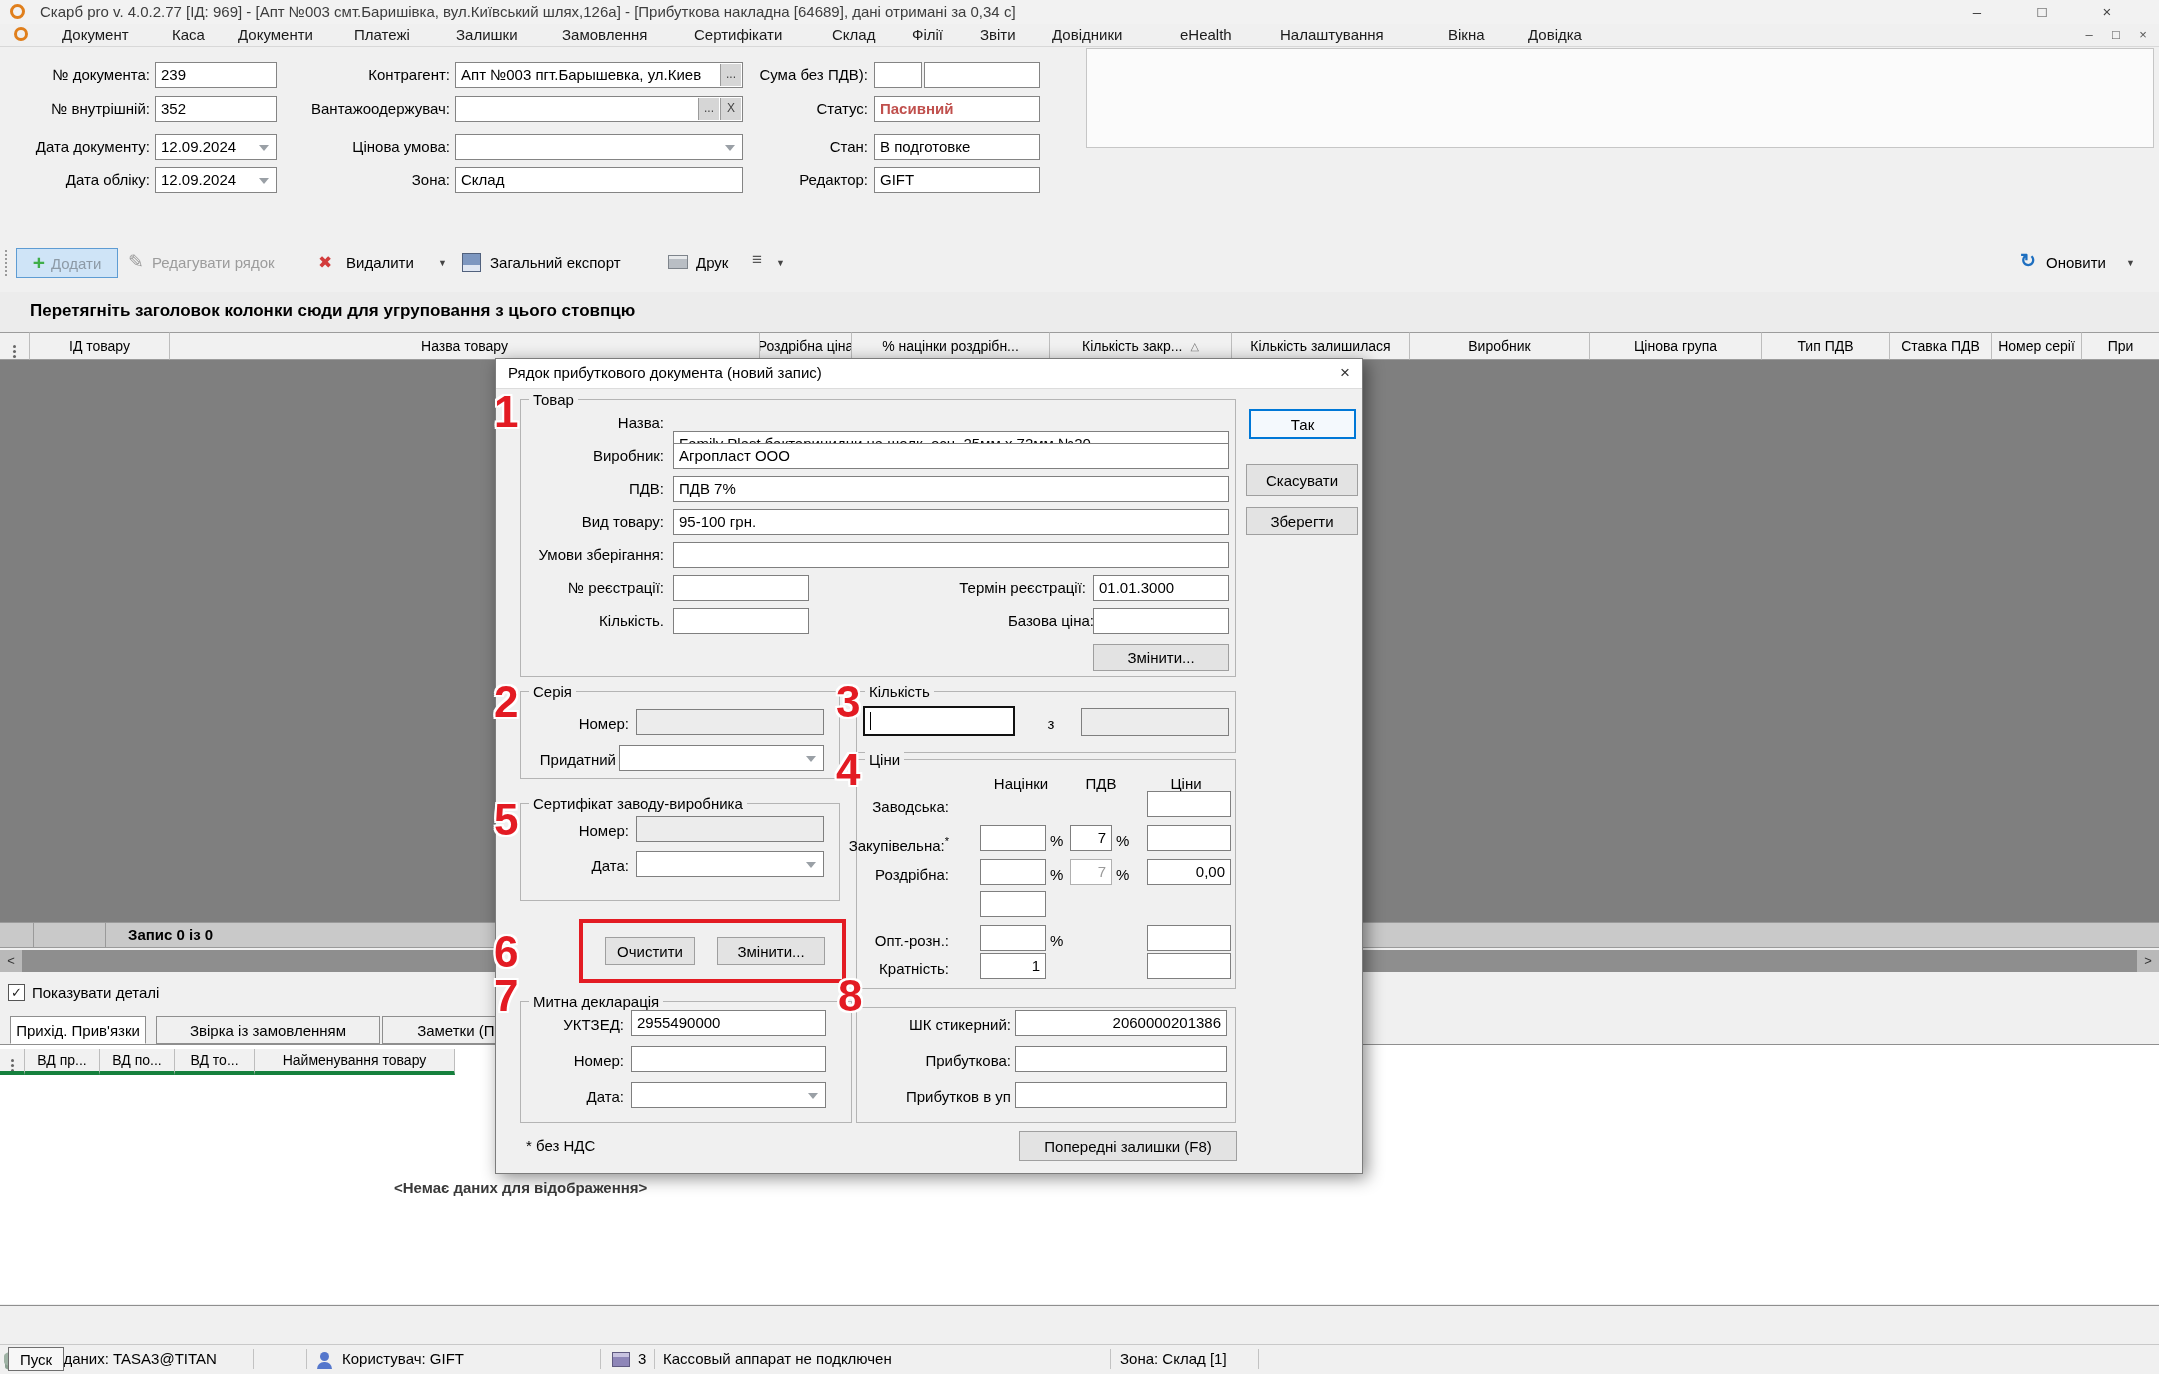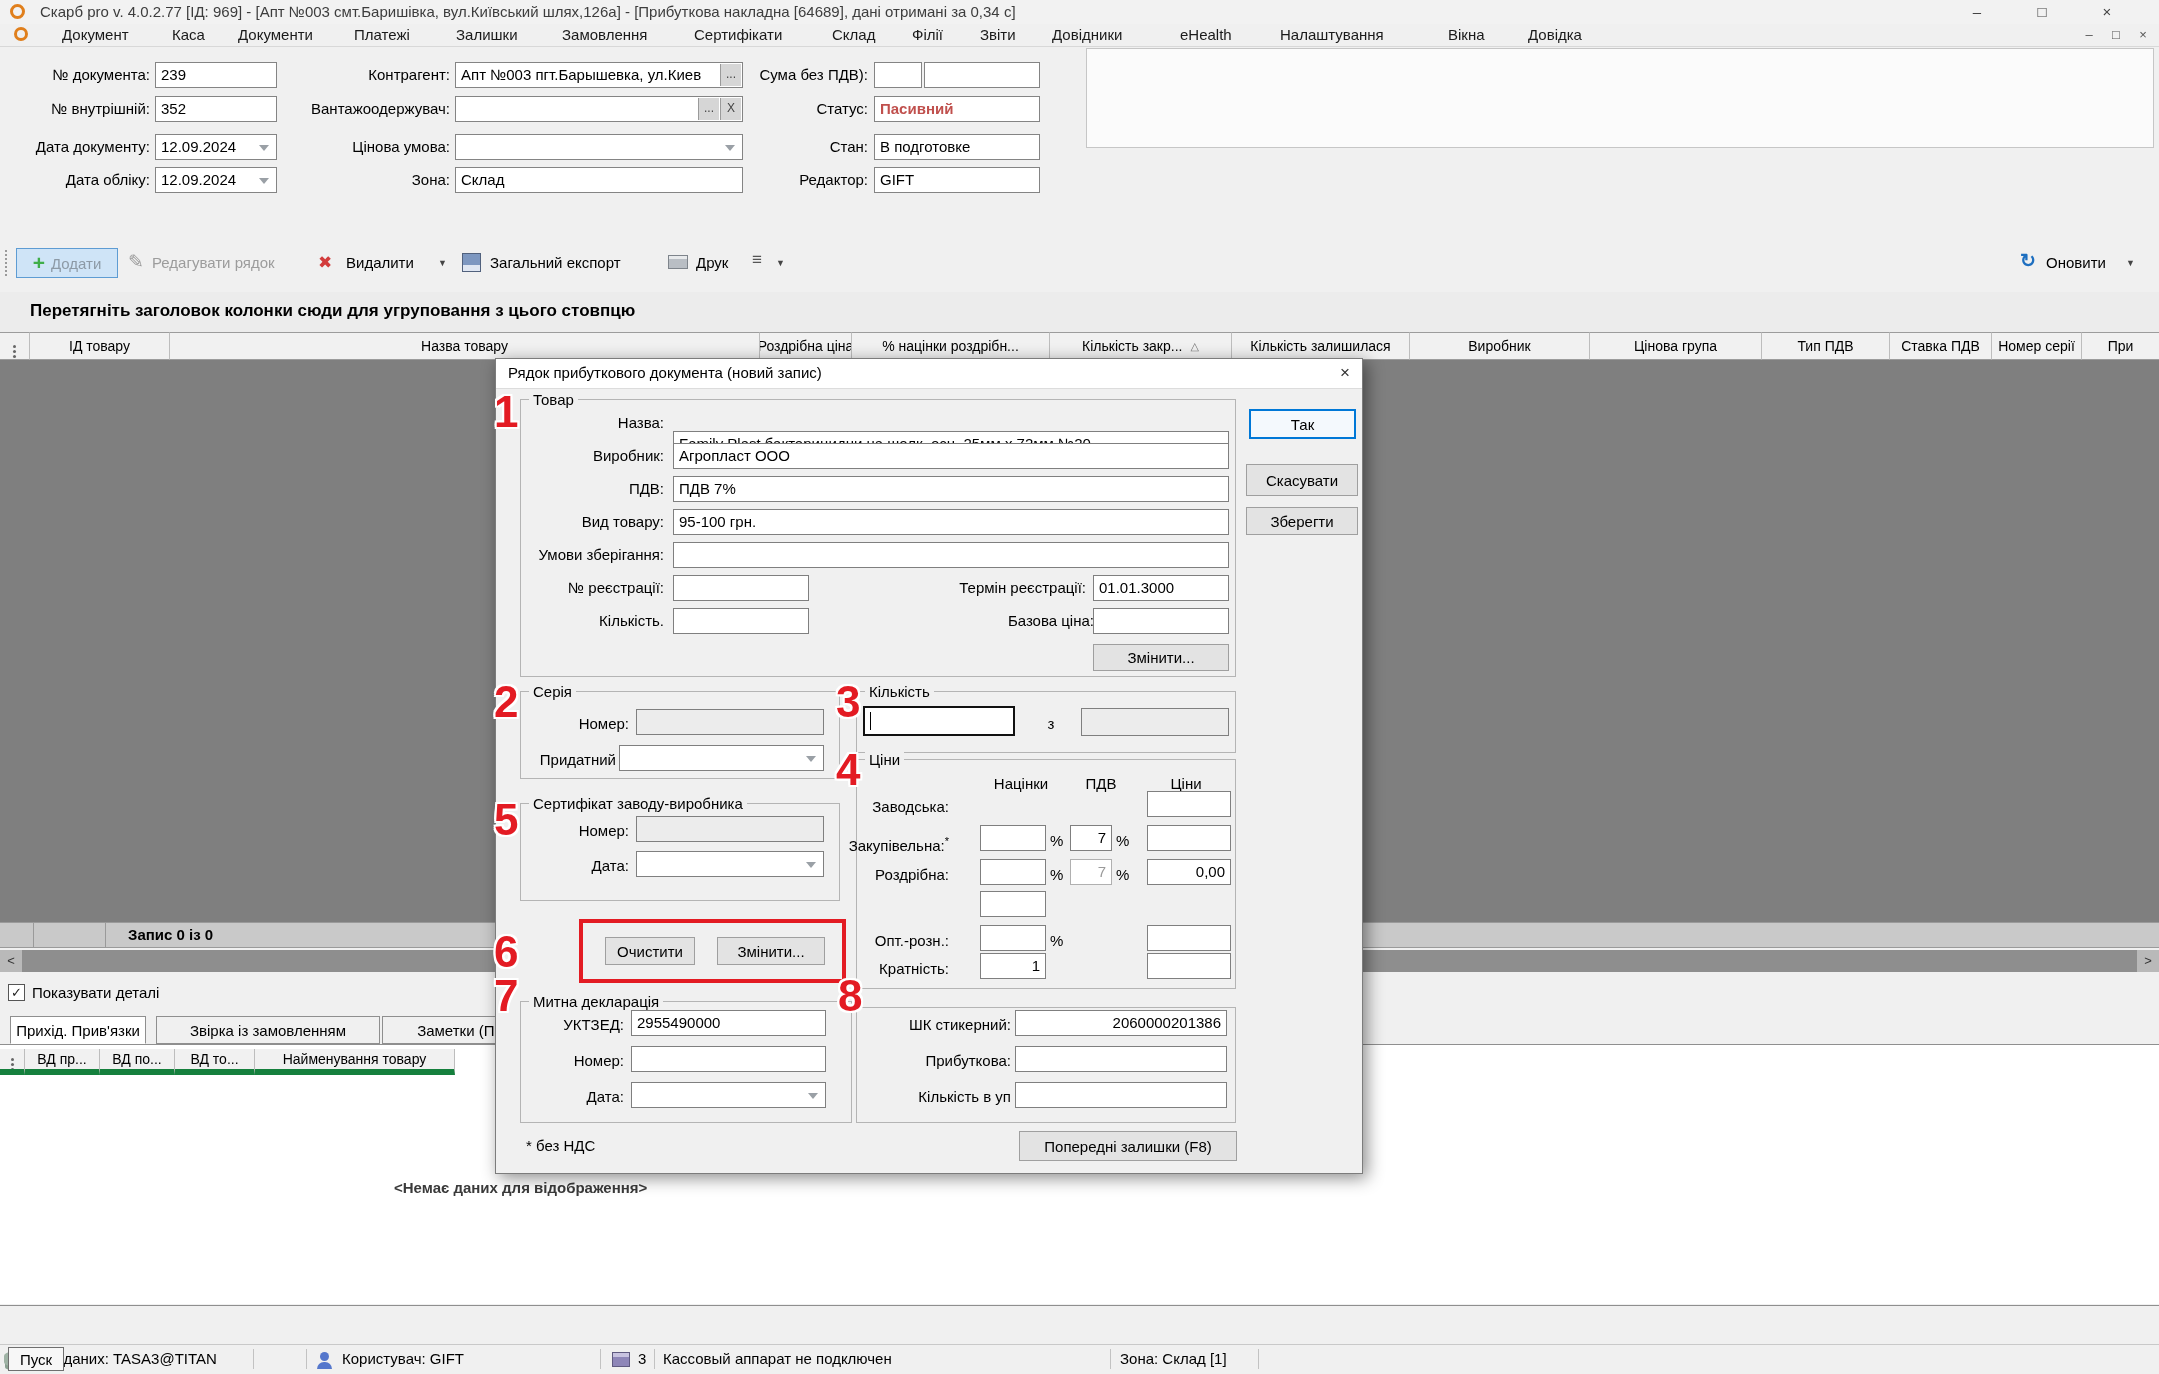--- a/index.html
+++ b/index.html
@@ -40,21 +40,21 @@
         font-size:15px;line-height:24px;padding:0 5px;white-space:nowrap;overflow:hidden;}
   .dfld.dis{background:#ececec;}
   .dfld.num{text-align:right;}
   .dlbl{position:absolute;height:26px;line-height:26px;text-align:right;font-size:15px;white-space:nowrap;}
   .ann{position:absolute;z-index:60;font-weight:bold;font-size:44px;line-height:1;color:#e31b23;
        text-shadow:-2px -2px 0 #fff,0 -2px 0 #fff,2px -2px 0 #fff,-2px 0 0 #fff,2px 0 0 #fff,-2px 2px 0 #fff,0 2px 0 #fff,2px 2px 0 #fff;}
   .sep{position:absolute;top:1349px;width:1px;height:20px;background:#c2c2c2;}
   .tab{position:absolute;top:1016px;height:28px;background:#f0f0f0;border:1px solid #8f8f8f;box-sizing:border-box;
        display:flex;align-items:center;justify-content:center;font-size:15px;white-space:nowrap;overflow:hidden;}
   .dhcell{position:absolute;top:1048px;height:26px;background:#f1f1f1;border-right:1px solid #bdbdbd;
-          border-bottom:6px solid #15803d;box-sizing:border-box;font-size:14px;display:flex;align-items:center;justify-content:center;overflow:hidden;white-space:nowrap;}
+          border-bottom:4px solid #15803d;box-sizing:border-box;font-size:14px;display:flex;align-items:center;justify-content:center;overflow:hidden;white-space:nowrap;}
 </style>
 </head>
 <body>
 
 <div class="screen">
 
   <div class="titlebar">
     <span class="logo" style="left:10px;top:4px;"></span>
     <span class="title-text">Скарб pro v. 4.0.2.77 [ІД: 969] - [Апт №003 смт.Баришівка, вул.Київський шлях,126а] - [Прибуткова накладна [64689], дані отримані за 0,34 с]</span>
     <span class="wctl" style="left:1955px;">–</span>
@@ -399,21 +399,21 @@
     <span class="dlbl" style="left:28px;width:100px;top:725px;">Дата:</span>
     <div class="dfld" style="left:135px;width:195px;top:723px;">
         <span class="chev"></span>
       </div>
 
     <div class="grp" style="left:360px;top:648px;width:380px;height:116px;"></div>
     <span class="dlbl" style="left:390px;width:125px;top:653px;">ШК стикерний:</span>
     <div class="dfld num" style="left:519px;width:212px;top:651px;"><span>2060000201386</span></div>
     <span class="dlbl" style="left:390px;width:125px;top:689px;">Прибуткова:</span>
     <div class="dfld" style="left:519px;width:212px;top:687px;"></div>
-    <span class="dlbl" style="left:385px;width:130px;top:725px;overflow:hidden;">Кількість в уп</span>
+    <span class="dlbl" style="left:385px;width:130px;top:725px;overflow:hidden;">Прибутков в уп</span>
     <div class="dfld" style="left:519px;width:212px;top:723px;"></div>
 
     <span class="abs" style="left:30px;top:778px;font-size:15px;">* без НДС</span>
     <div class="btn" style="left:523px;top:772px;width:218px;height:30px;">
         <span>Попередні залишки (F8)</span>
       </div>
   </div>
 
   <span class="ann" style="left:494px;top:390px;">1</span>
   <span class="ann" style="left:494px;top:680px;">2</span>

